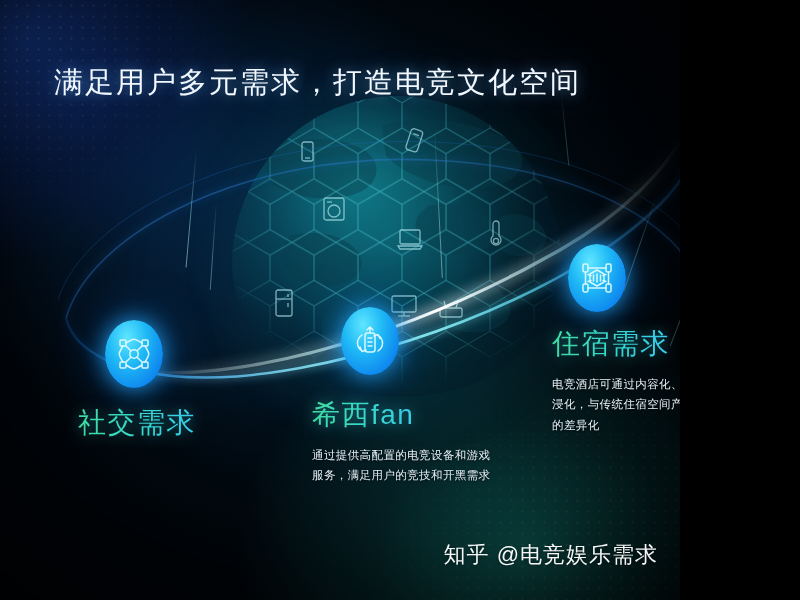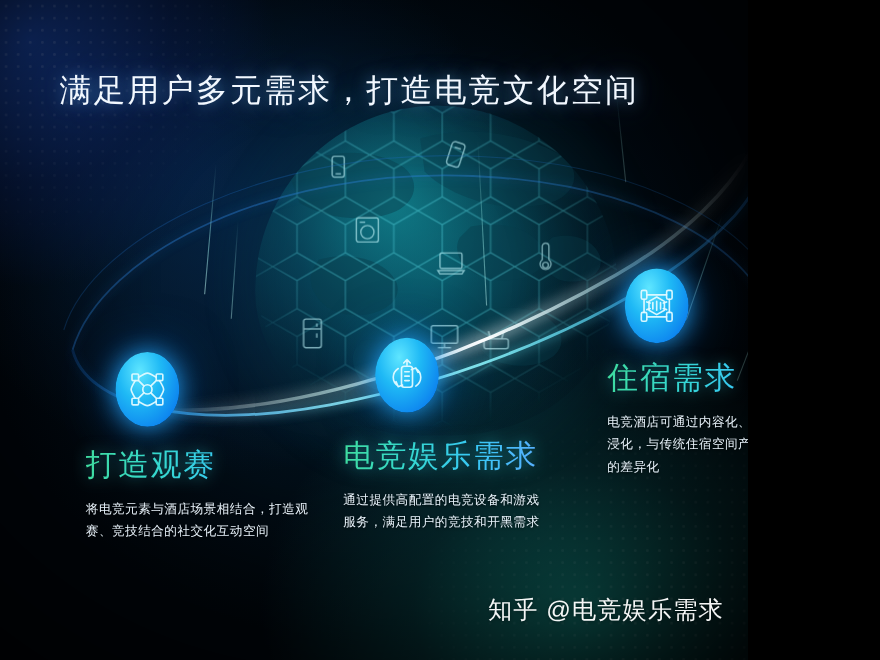--- a/index.html
+++ b/index.html
@@ -351,26 +351,25 @@
         <line x1="9" y1="28" x2="27" y2="28"></line>
         <line x1="9" y1="14.5" x2="12" y2="15.5"></line>
         <line x1="27" y1="14.5" x2="24" y2="15.5"></line>
         <line x1="9" y1="21.5" x2="12" y2="20.5"></line>
         <line x1="27" y1="21.5" x2="24" y2="20.5"></line>
       </svg>
     </div>
   </div>
 
   <div class="block" id="block-social">
-    <h3>打造观赛</h3>
-    <p>将电竞元素与酒店场景相结合，打造观赛、竞技结合的社交化互动空间</p>
+    <h3>社交需求</h3>
   </div>
 
   <div class="block" id="block-esports">
-    <h3>电竞娱乐需求</h3>
+    <h3>希西fan</h3>
     <p>通过提供高配置的电竞设备和游戏服务，满足用户的竞技和开黑需求</p>
   </div>
 
   <div class="block" id="block-stay">
     <h3>住宿需求</h3>
     <p>电竞酒店可通过内容化、智能化及沉浸化，与传统住宿空间产生视觉效果的差异化</p>
   </div>
 
   <div class="watermark">知乎 @电竞娱乐需求</div>
 

